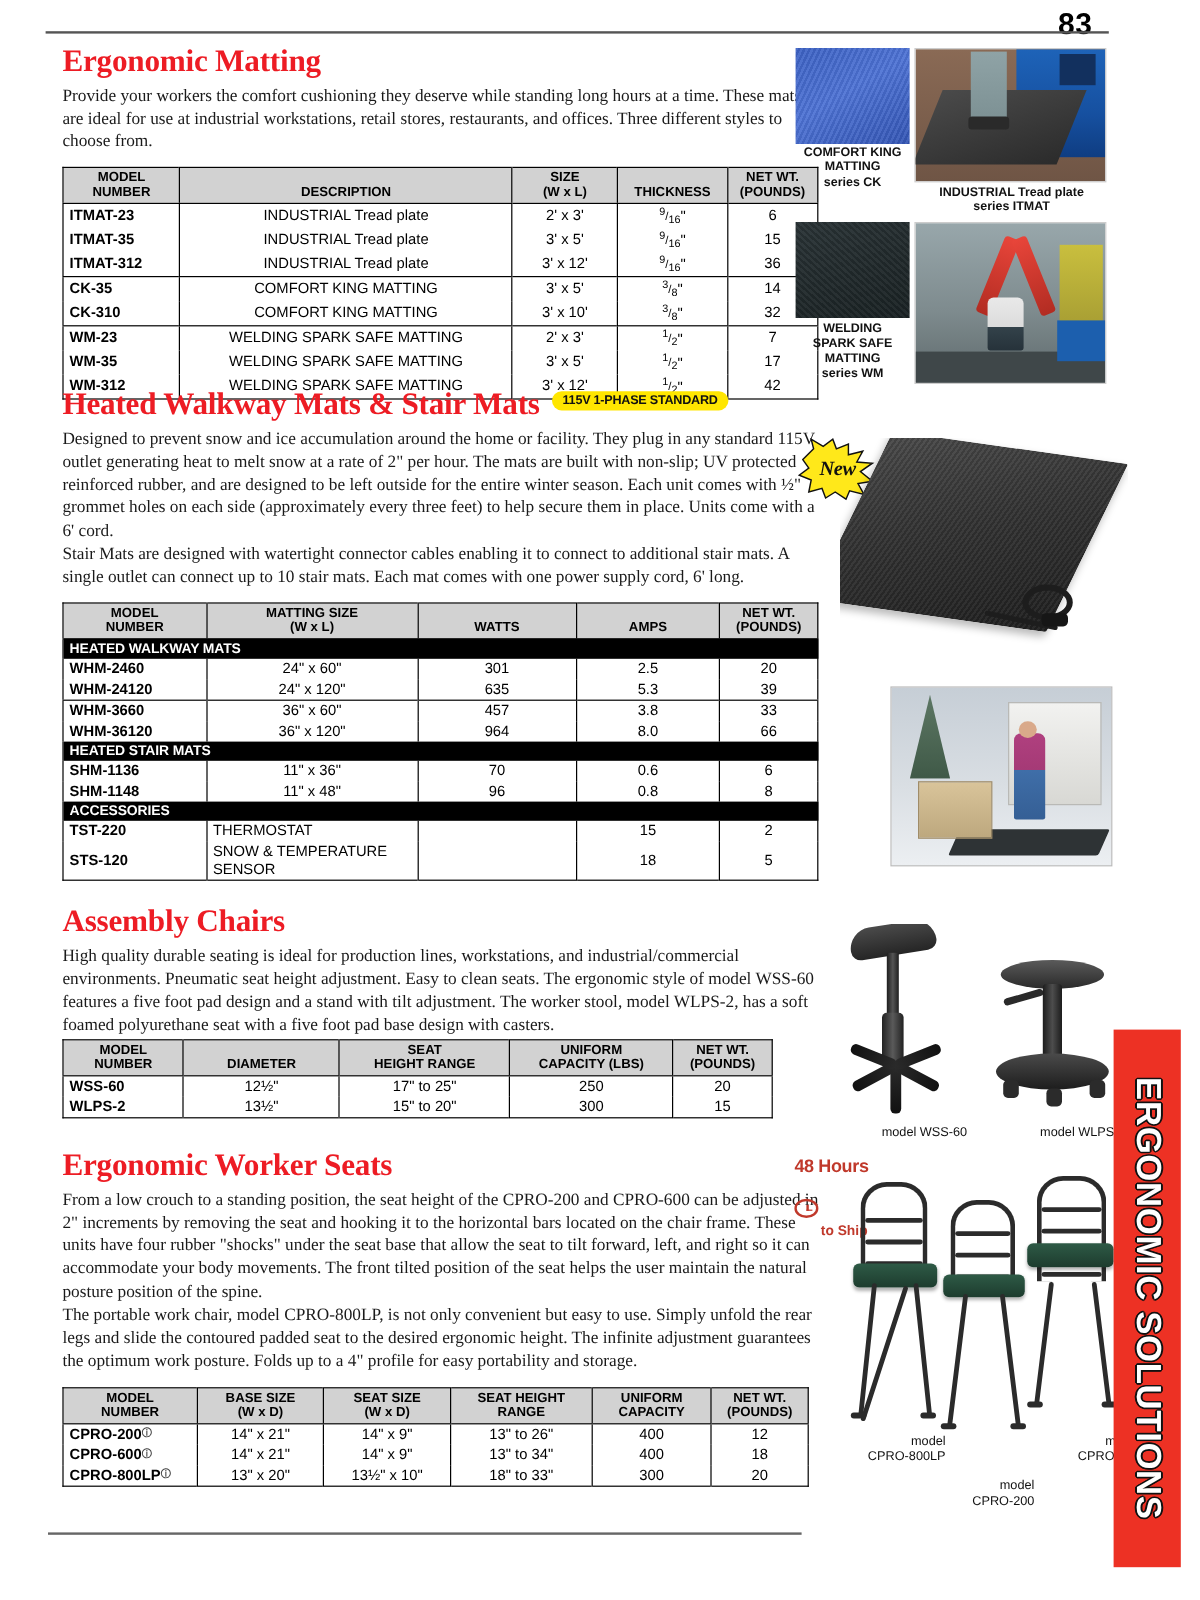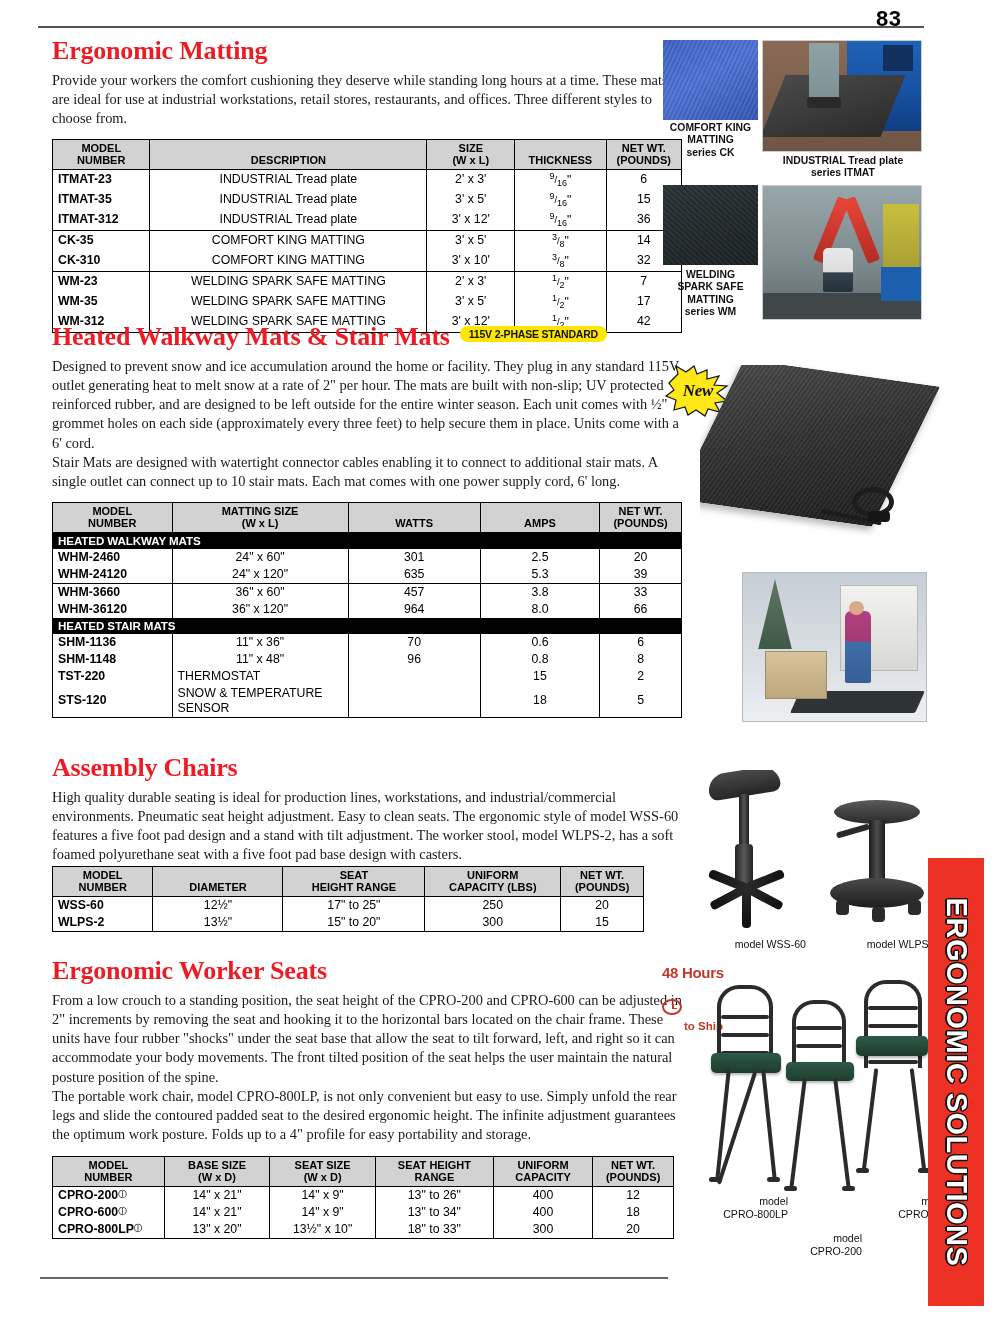--- a/index.html
+++ b/index.html
@@ -8,22 +8,22 @@
     width:1000px; height:1333px; position:relative;
     background:#ffffff;
     font-family:"Liberation Serif", serif;
     color:#111;
     overflow:hidden;
   }
 
   
   #page-number {
     position:absolute; left:876px; top:6px; width:40px;
-    text-align:left; font-family:"Liberation Sans", sans-serif;
-    font-weight:bold; font-size:22px; letter-spacing:.5px; color:#000;
+    text-align:center; font-family:"Liberation Sans", sans-serif;
+    font-weight:bold; font-size:25px; letter-spacing:.5px; color:#000;
   }
   #top-rule {
     position:absolute; left:38px; top:26px; width:886px; height:2px;
     background:#555;
   }
   #bottom-rule {
     position:absolute; left:40px; top:1277px; width:628px; height:2px;
     background:#666;
   }
 
@@ -424,21 +424,21 @@
           <td class="desc">WELDING SPARK SAFE MATTING</td>
           <td>3' x 12'</td>
           <td><span class="frac"><sup>1</sup>/<sub>2</sub></span>"</td>
           <td>42</td>
         </tr>
     </tbody>
   </table>
 </div>
 
 <div class="col-left" style="top:324px;">
-  <h2 class="section-title">Heated Walkway Mats &amp; Stair Mats</h2><span class="badge-115v">115V 2-PHASE STANDARD</span>
+  <h2 class="section-title">Heated Walkway Mats &amp; Stair Mats</h2><span class="badge-115v">115V 1-PHASE STANDARD</span>
   <p class="body-text">Designed to prevent snow and ice accumulation around the home or facility.  They plug in any standard 115V outlet generating heat to melt snow at a rate of 2" per hour.  The mats are built with non-slip; UV protected reinforced rubber, and are designed to be left outside for the entire winter season.  Each unit comes with ½" grommet holes on each side (approximately every three feet) to help secure them in place.  Units come with a 6' cord.</p>
   <p class="body-text">Stair Mats are designed with watertight connector cables enabling it to connect to additional stair mats. A single outlet can connect up to 10 stair mats.  Each mat comes with one power supply cord, 6' long.</p>
 </div>
 
 <div class="col-left" style="top:502px;">
   <table class="spec">
     <colgroup>
         <col style="width:19%">
         <col style="width:28%">
         <col style="width:21%">
@@ -495,20 +495,23 @@
           <td>70</td>
           <td>0.6</td>
           <td>6</td>
         </tr>
       <tr>
           <td>SHM-1148</td>
           <td class="desc">11" x 48"</td>
           <td>96</td>
           <td>0.8</td>
           <td>8</td>
+        </tr>
+      <tr class="band">
+          <td colspan="5">ACCESSORIES</td>
         </tr>
       <tr>
           <td>TST-220</td>
           <td class="desc-left">THERMOSTAT</td>
           <td></td>
           <td>15</td>
           <td>2</td>
         </tr>
       <tr>
           <td>STS-120</td>

